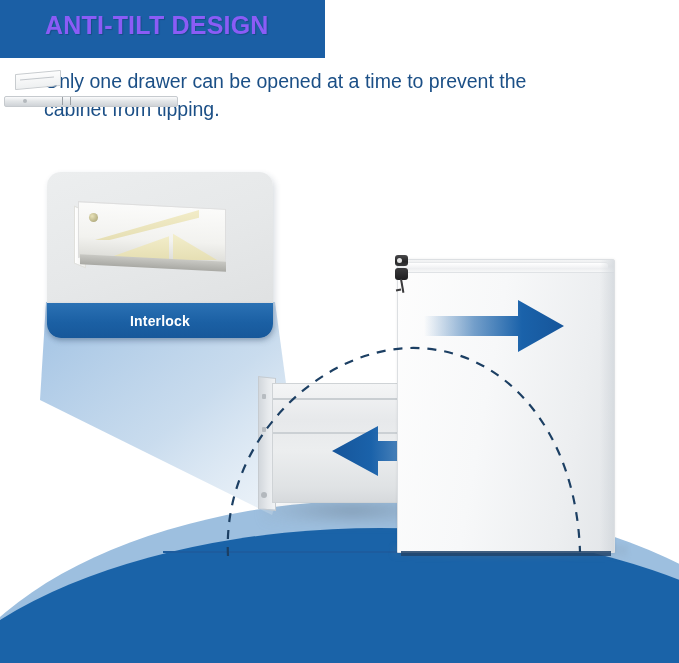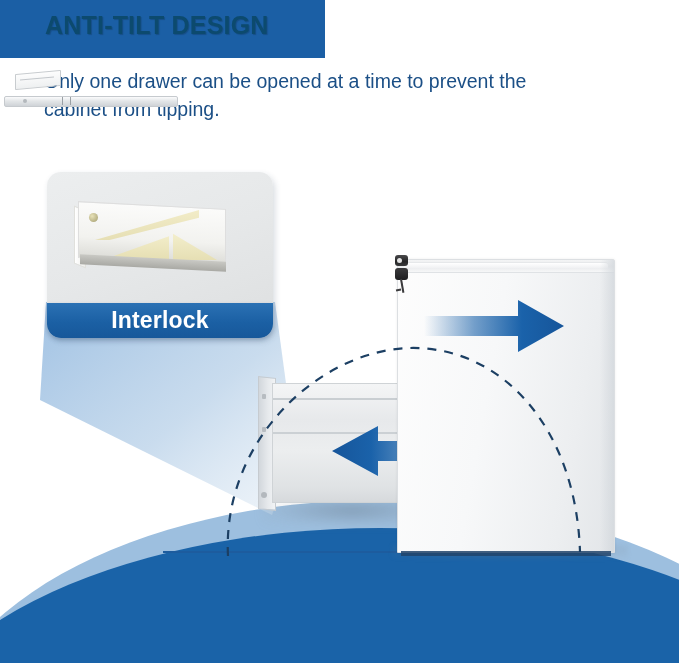--- a/index.html
+++ b/index.html
@@ -27,21 +27,21 @@
     height: 58px;
     background: #1b5fa5;
   }
   .title-text {
     position: absolute;
     left: 45px;
     top: 11px;
     font-size: 25px;
     font-weight: bold;
     letter-spacing: 0.2px;
-    color: #0c4a6e;
+    color: #8b5cf6;
     white-space: nowrap;
     text-shadow: 1px 1px 1px rgba(0,0,0,0.18);
   }
   .subtitle {
     position: absolute;
     left: 44px;
     top: 68px;
     width: 540px;
     font-size: 19.5px;
     line-height: 1.42;
@@ -373,21 +373,21 @@
   }
   .callout-label-text {
     position: absolute;
     left: 0;
     top: 0;
     width: 100%;
     height: 100%;
     display: flex;
     align-items: center;
     justify-content: center;
-    font-size: 23px;
+    font-size: 14px;
     font-weight: bold;
     color: #ffffff;
     letter-spacing: 0.2px;
     border-radius: 15px;
   }
 
   
   .ilk-rail {
     position: absolute;
     left: 31px;

